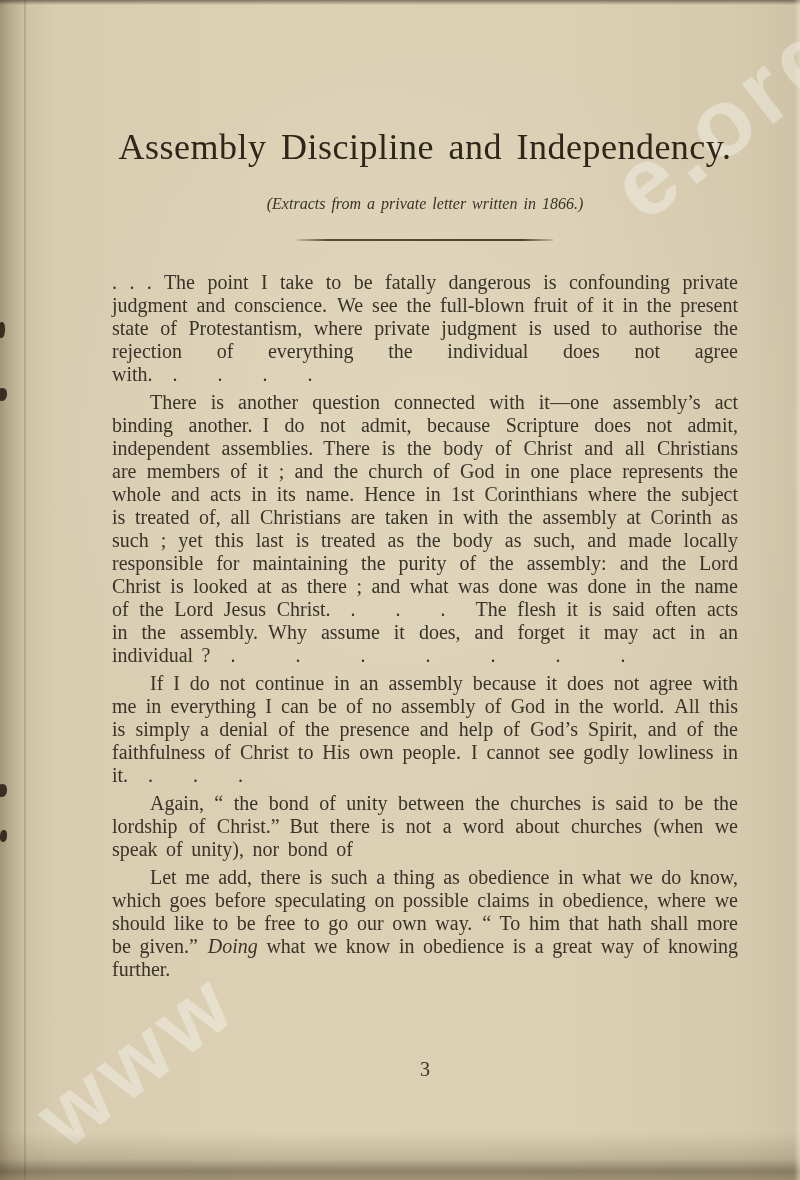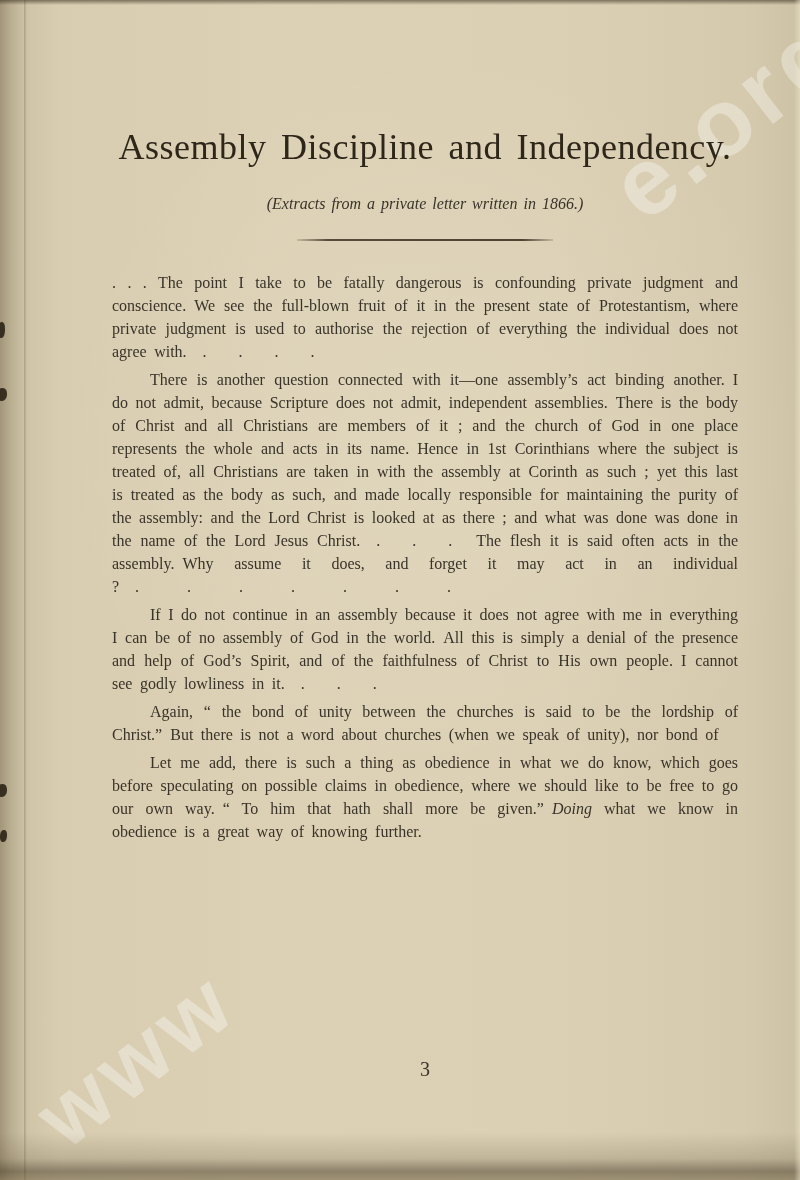--- a/index.html
+++ b/index.html
@@ -29,21 +29,21 @@
   .wm{position:absolute;font-family:"Liberation Sans","DejaVu Sans",sans-serif;font-weight:700;
     color:rgba(255,255,255,0.34);transform:rotate(-38deg);letter-spacing:6px;pointer-events:none;white-space:nowrap;}
   .wm-top{font-size:96px;left:596px;top:62px;}
   .wm-bottom{font-size:88px;left:24px;top:1008px;}
   .content{position:absolute;left:112px;top:126px;width:626px;}
   .title{font-size:36px;font-weight:400;text-align:center;margin:0;color:#2e2719;
     letter-spacing:0.5px;word-spacing:5px;}
   .subtitle{margin-top:27px;text-align:center;font-style:italic;font-size:16px;color:#3a3329;word-spacing:2px;}
   .rule{width:256px;height:2px;margin:26px auto 0;
     background:linear-gradient(to right,rgba(52,42,26,0.15),rgba(52,42,26,0.8) 12%,rgba(52,42,26,0.85) 88%,rgba(52,42,26,0.15));}
-  .bodytext{margin-top:30px;font-size:16px;line-height:23px;text-align:justify;word-spacing:3.5px;}
+  .bodytext{margin-top:30px;font-size:20px;line-height:23px;text-align:justify;word-spacing:3.5px;}
   .para{margin:0 0 5px 0;text-indent:38px;}
   .para.first{text-indent:0;}
   .ital{font-style:italic;}
   .pagenum{position:absolute;left:112px;width:626px;top:1058px;text-align:center;font-size:20px;color:#3a3329;}
 </style>
 </head>
 <body>
 
 <div class="scan">
 

